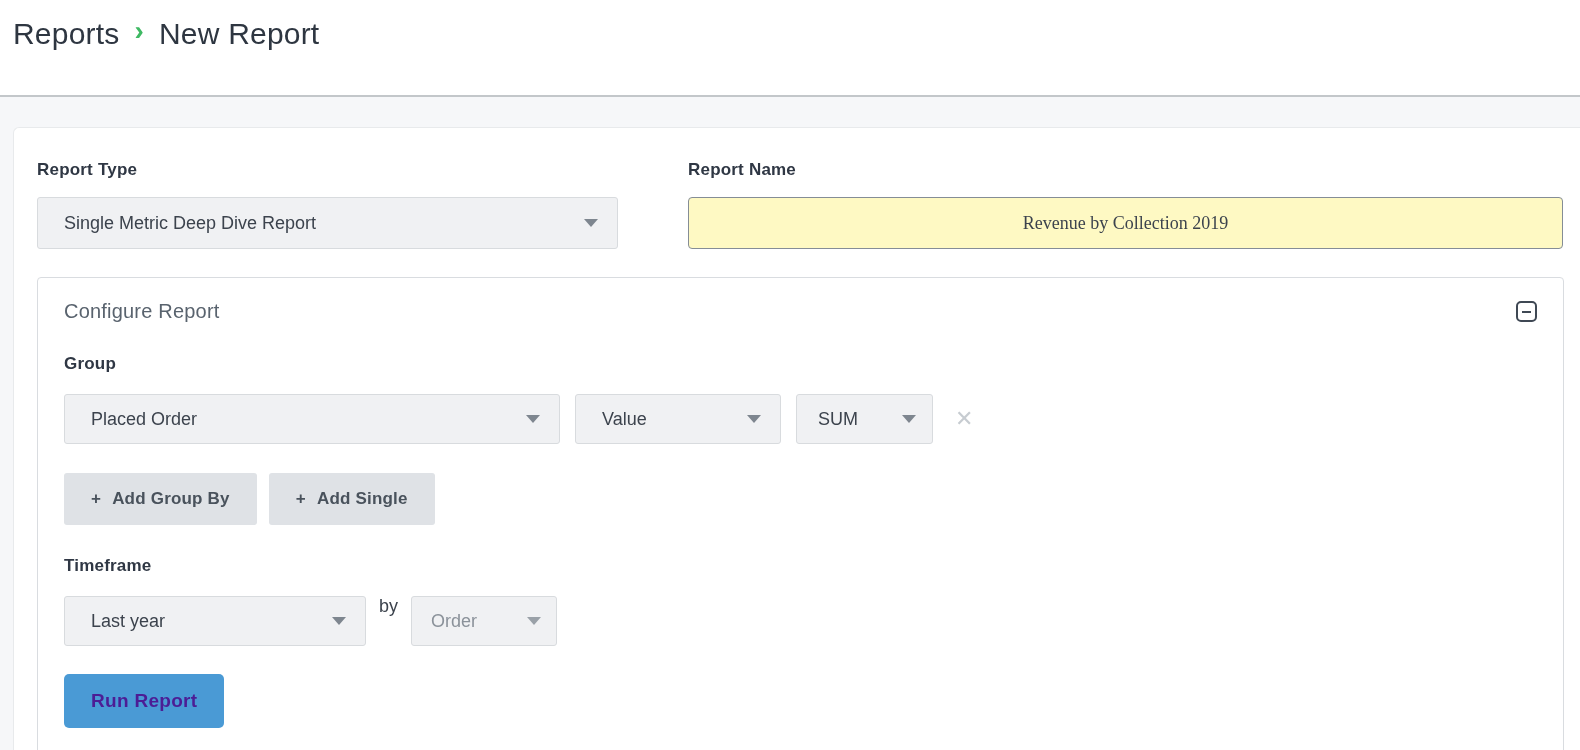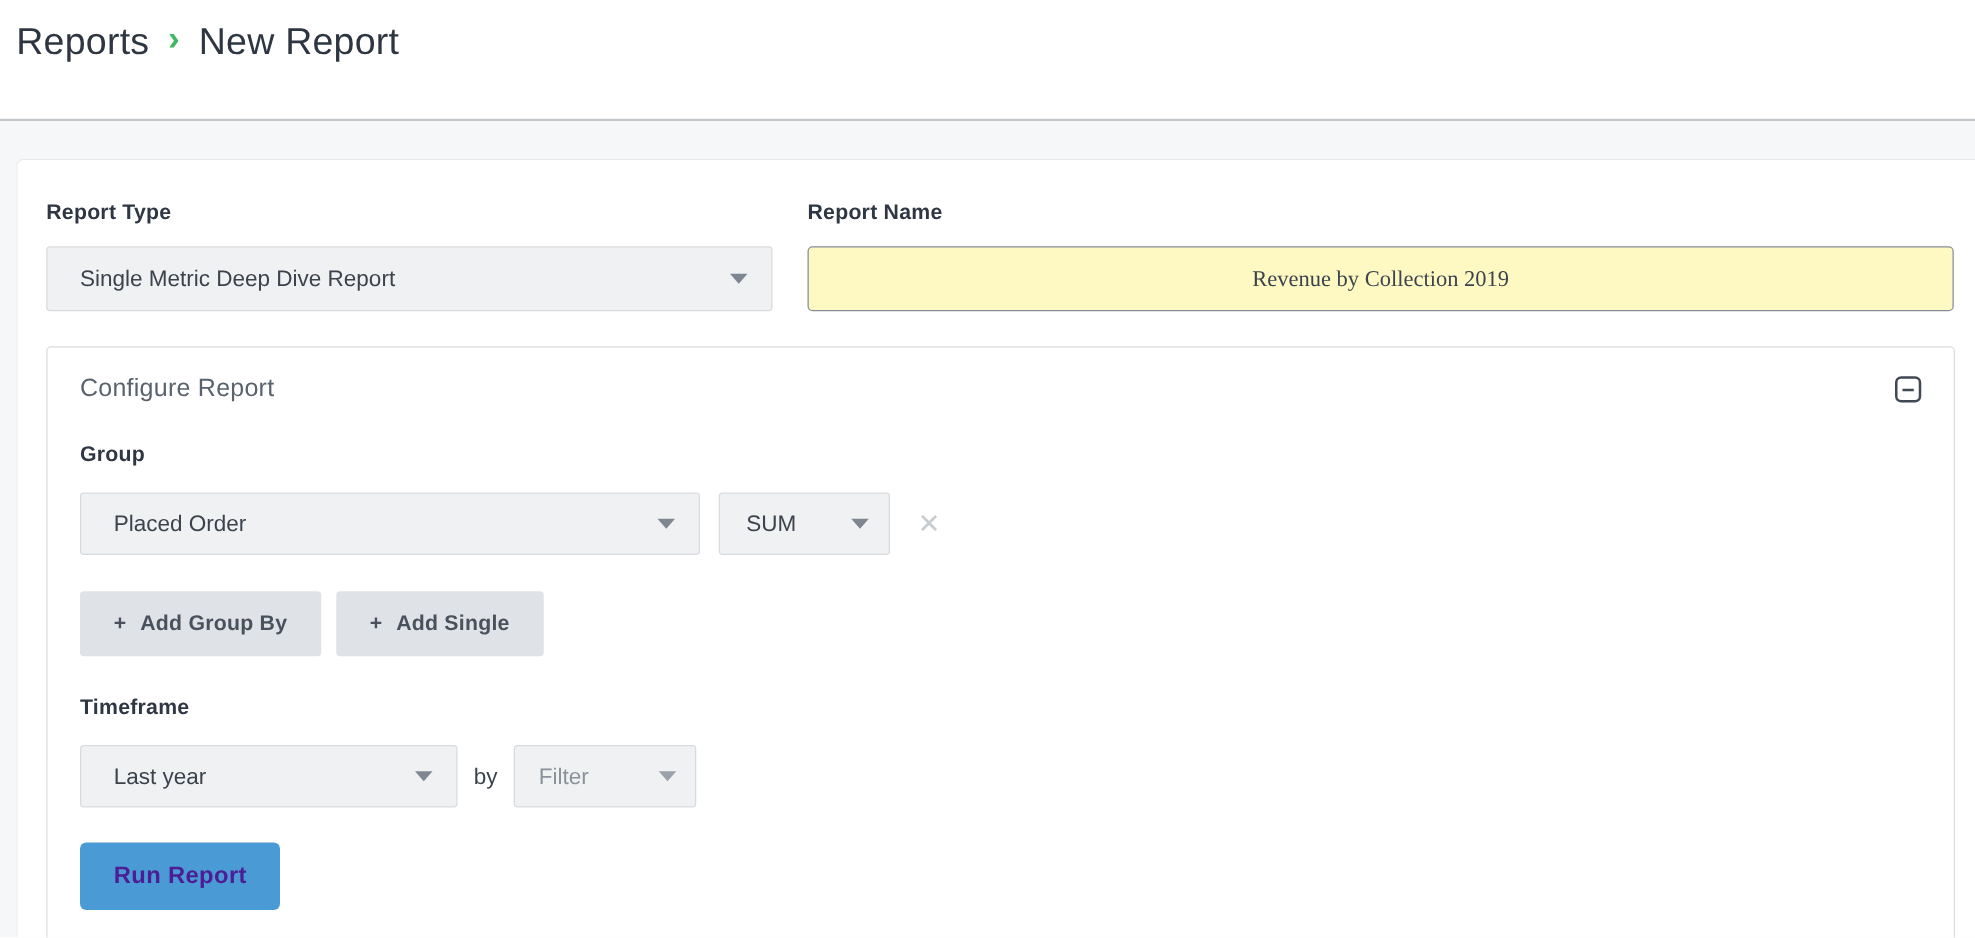--- a/index.html
+++ b/index.html
@@ -56,21 +56,21 @@
     font-size: 17px;
     font-weight: bold;
     color: #2f3744;
     letter-spacing: 0.2px;
     margin-bottom: 17px;
   }
 
   
   .row-top { display: flex; gap: 28px; margin-bottom: 28px; }
   .col-type { width: 581px; }
-  .col-name { flex: 1; }
+  .col-name { flex: 1; margin-left: 42px; }
 
   .select {
     background: #f0f1f3;
     border: 1px solid #d8dbde;
     border-radius: 3px;
     height: 52px;
     display: flex;
     align-items: center;
     justify-content: space-between;
     padding: 0 19px 0 26px;
@@ -130,21 +130,20 @@
     justify-content: center;
     cursor: pointer;
     padding: 0;
   }
   .collapse-btn .bar { width: 9px; height: 2px; background: #3f4854; }
 
   .section-label { margin-top: 31px; margin-bottom: 0; }
 
   .metric-row, .tf-row {
     display: flex;
-    align-items: center;
     margin-top: 20px;
   }
   .metric-row { gap: 15px; }
   .sel-event  { width: 496px; height: 50px; }
   .sel-prop   { width: 206px; height: 50px; }
   .sel-agg    { width: 137px; height: 50px; padding: 0 16px 0 21px; }
   .remove-x {
     background: none; border: none;
     font-size: 22px;
     color: #c7ccd1;
@@ -227,20 +226,24 @@
           <span class="bar"></span>
         </button>
       </div>
 
       <div class="field-label section-label">Group</div>
       <div class="metric-row">
         <div class="select sel-event">
           <span>Placed Order</span>
           <span class="caret"></span>
         </div>
+        <div class="select sel-prop">
+          <span>Value</span>
+          <span class="caret"></span>
+        </div>
         <div class="select sel-agg">
           <span>SUM</span>
           <span class="caret"></span>
         </div>
         <button class="remove-x">✕</button>
       </div>
 
       <div class="btn-row">
         <button class="add-btn">
           <span class="plus">+</span>
@@ -253,21 +256,21 @@
       </div>
 
       <div class="field-label section-label">Timeframe</div>
       <div class="tf-row">
         <div class="select sel-range">
           <span>Last year</span>
           <span class="caret"></span>
         </div>
         <span class="by-label">by</span>
         <div class="select sel-interval">
-          <span>Filter</span>
+          <span>Order</span>
           <span class="caret gray"></span>
         </div>
       </div>
 
       <button class="run-btn">Run Report</button>
     </div>
 
   </div>
 </div>
 

